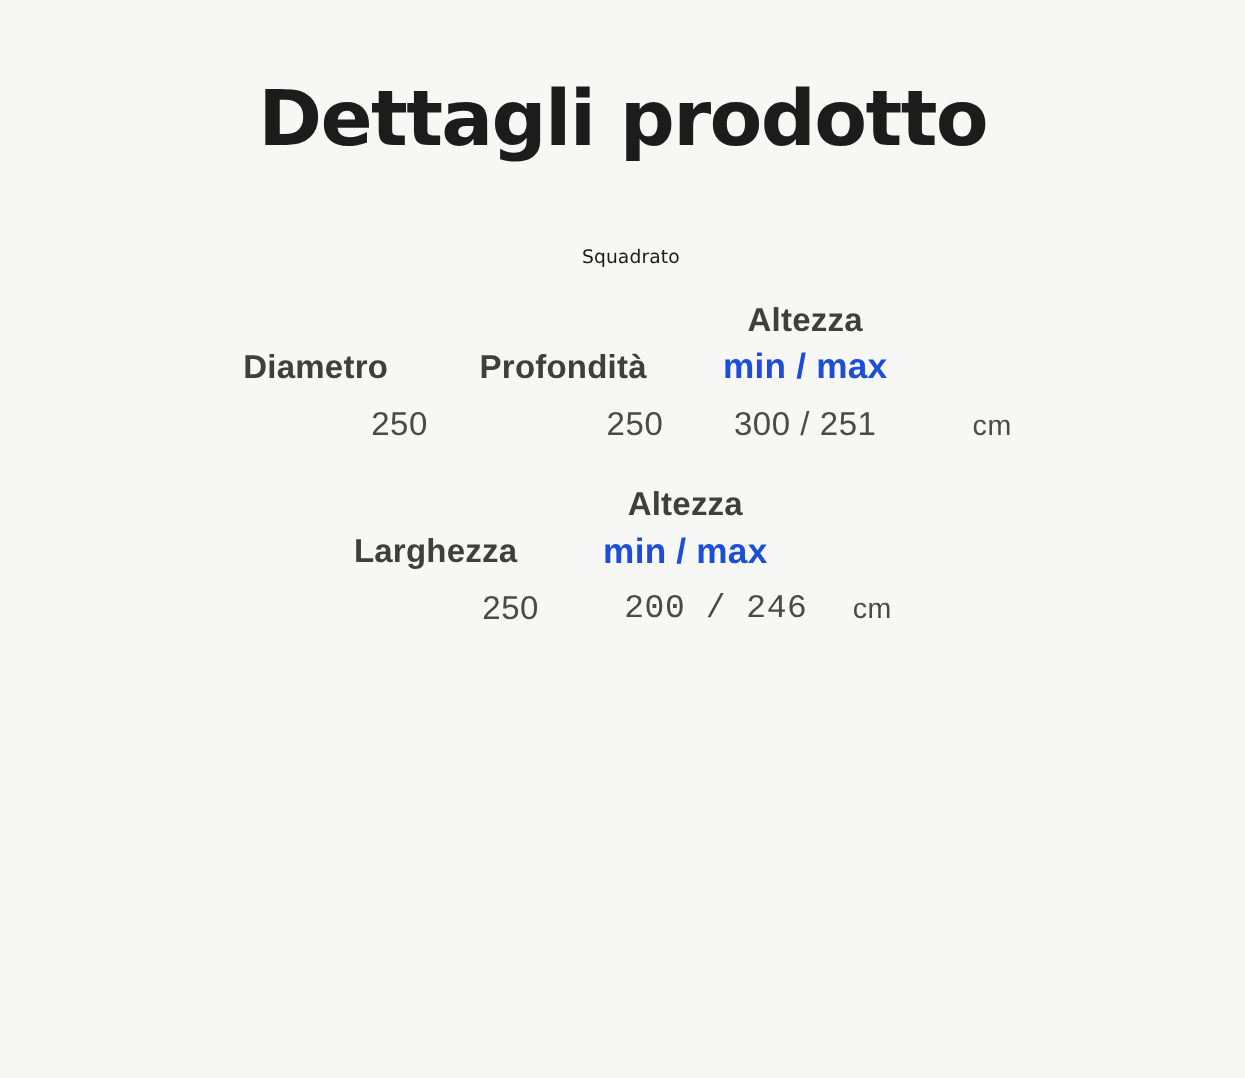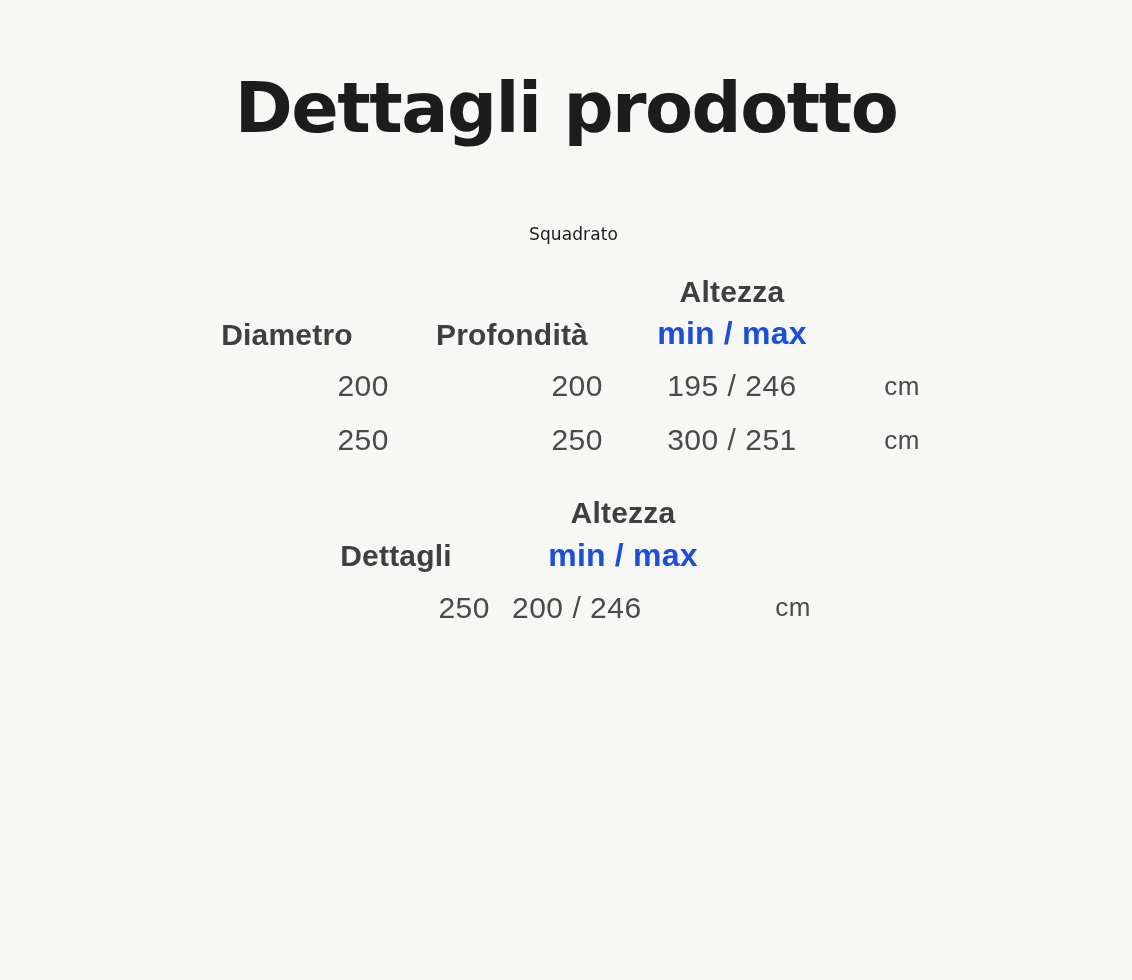--- a/index.html
+++ b/index.html
@@ -102,21 +102,21 @@
 
   .section-squadrato table.spec-table td { padding-top: 10px; padding-bottom: 10px; }
 
   
   .section-tondo table.spec-table { margin-top: 26px; }
   .section-tondo th.col-diametro { width: 232px; text-align: center; }
   .section-tondo th.col-altezza { width: 222px; text-align: center; }
   .section-tondo th.col-unit { width: 118px; }
 
   .section-tondo td.c-diametro { text-align: right; padding-right: 22px; }
-  .section-tondo td.c-altezza { text-align: left; }
+  .section-tondo td.c-altezza { text-align: right; font-family: Liberation Mono, monospace; }
   .section-tondo td.c-unit { text-align: center; font-size: 26px; }
   .section-tondo table.spec-table td { padding-top: 10px; padding-bottom: 10px; }
 </style>
 </head>
 <body>
 
 <div class="page">
 
   <h1 class="page-title">Dettagli prodotto</h1>
 
@@ -140,43 +140,37 @@
             <div class="th-stack">
               <span>Altezza</span>
               <span class="th-sub">min / max</span>
             </div>
           </th>
           <th class="col-unit"></th>
         </tr>
       </thead>
       <tbody>
         <tr>
-          <td class="c-larghezza">200</td>
-          <td class="c-profondita">200</td>
-          <td class="c-altezza">195 / 246</td>
-          <td class="c-unit">cm</td>
-        </tr>
-        <tr>
           <td class="c-larghezza">250</td>
           <td class="c-profondita">250</td>
           <td class="c-altezza">300 / 251</td>
           <td class="c-unit">cm</td>
         </tr>
       </tbody>
     </table>
   </div>
 
   <div class="section section-tondo">
 
     <table class="spec-table">
       <thead>
         <tr>
           <th class="col-diametro">
             <div class="th-stack">
-              <span>Dettagli</span>
+              <span>Larghezza</span>
             </div>
           </th>
           <th class="col-altezza">
             <div class="th-stack">
               <span>Altezza</span>
               <span class="th-sub">min / max</span>
             </div>
           </th>
           <th class="col-unit"></th>
         </tr>

